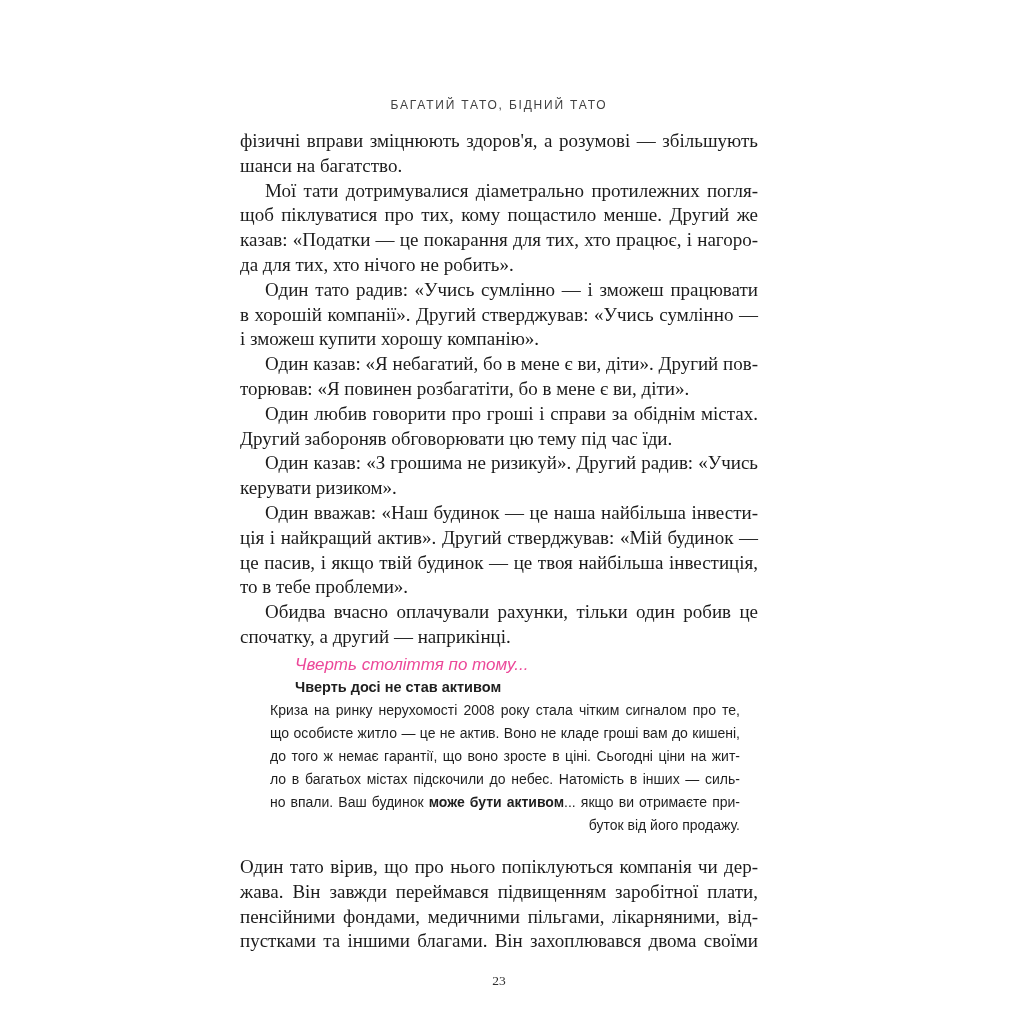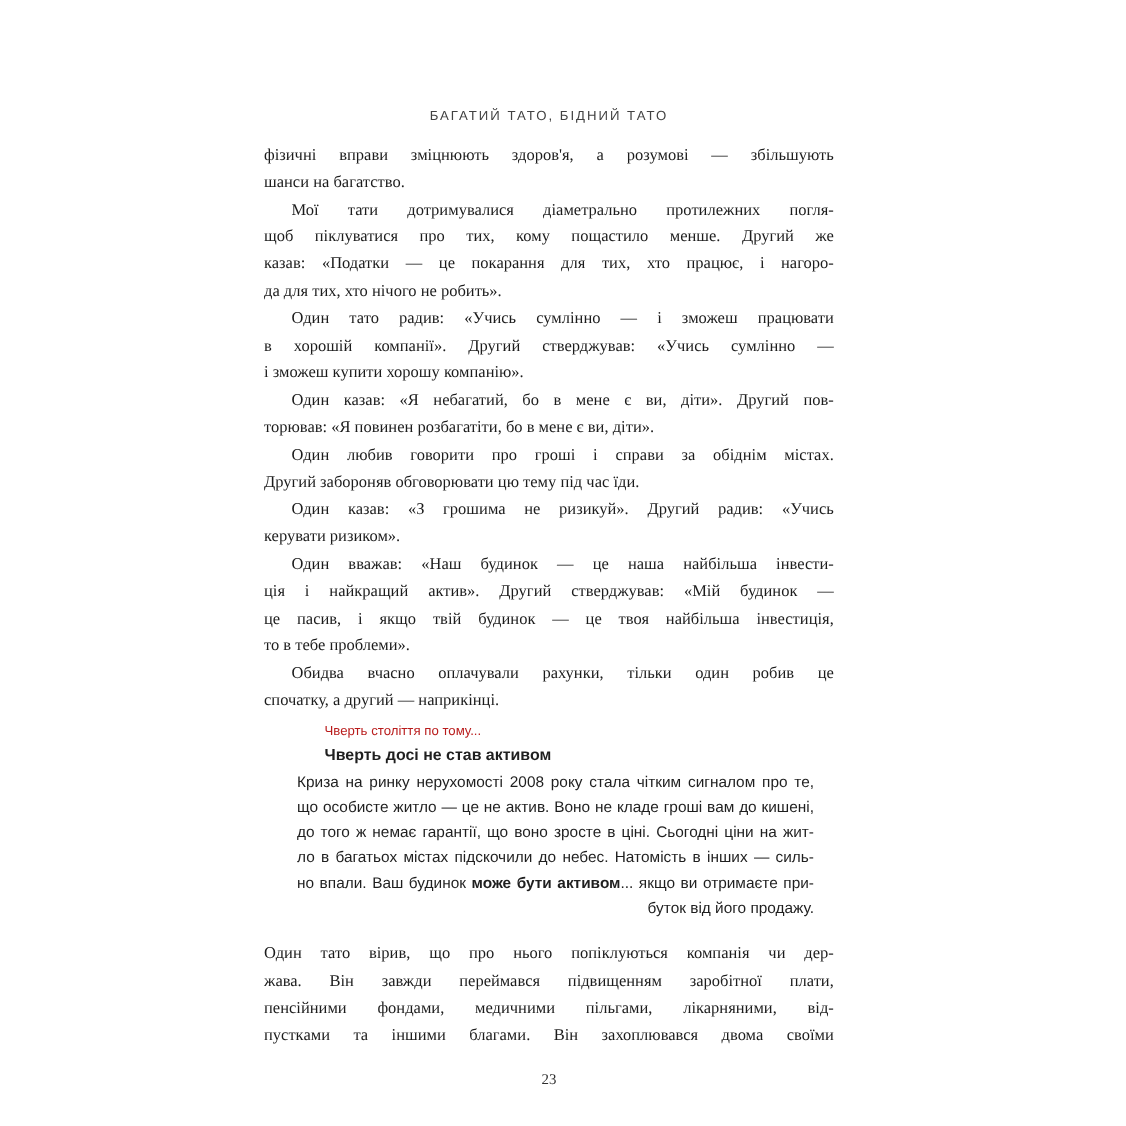--- a/index.html
+++ b/index.html
@@ -24,43 +24,44 @@
     font-family: "Liberation Sans", sans-serif;
     font-size: 12px;
     letter-spacing: 1.8px;
     color: #414141;
   }
   .body-col {
     position: absolute;
     left: 240px;
     width: 518px;
     font-family: "Liberation Serif", serif;
-    font-size: 15px;
+    font-size: 19px;
     line-height: 24.8px;
     color: #1c1c1c;
   }
   #body-col { top: 86px; }
   #after-col { top: 812px; }
   .bl { text-align: left; }
   .bl.ind { padding-left: 25px; }
   .just { text-align: justify; text-align-last: justify; }
   .inset {
     position: absolute;
     left: 270px;
     top: 610px;
     width: 470px;
     font-family: "Liberation Sans", sans-serif;
     font-size: 14px;
     line-height: 23px;
     color: #1f1f1f;
   }
   .kicker {
     padding-left: 25px;
-    color: #b91c1c;
-    font-size: 12px;
+    font-style: italic;
+    color: #ec4899;
+    font-size: 17px;
   }
   .inset-title {
     padding-left: 25px;
     font-weight: 700;
     font-size: 14.5px;
   }
   .il { text-align: right; }
   .b { font-weight: 700; }
   .page-number {
     position: absolute;

